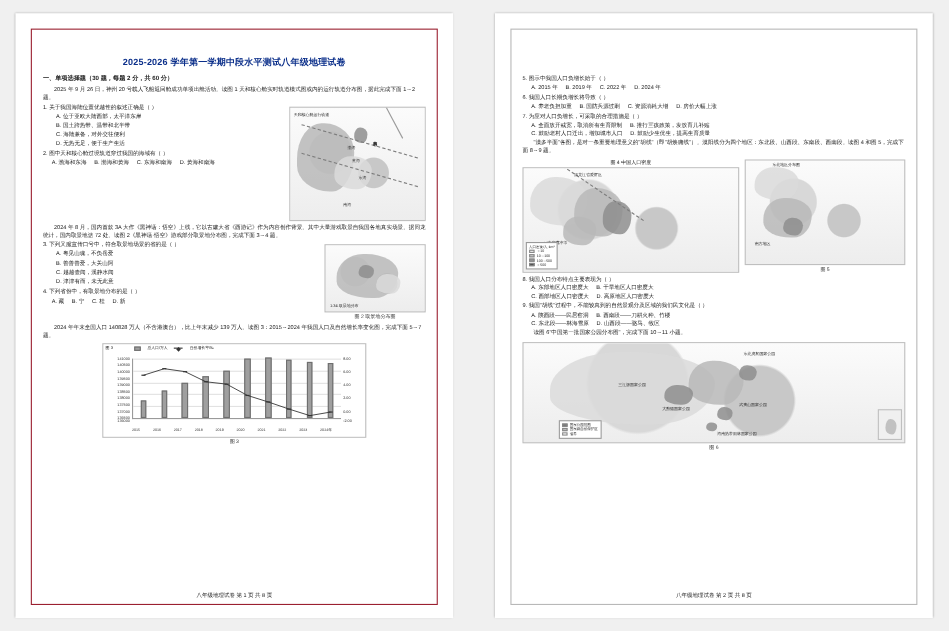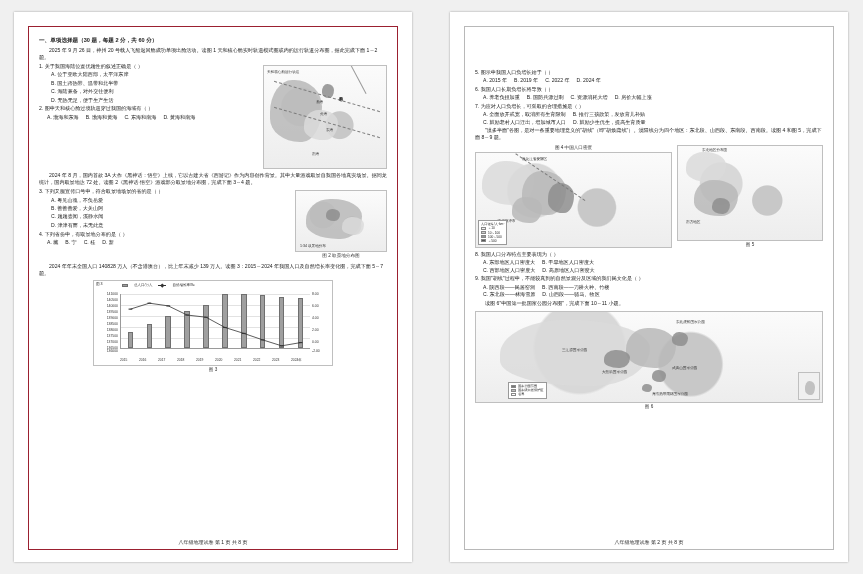--- a/index.html
+++ b/index.html
@@ -153,20 +153,21 @@
 </style>
 </head>
 <body>
 
 <div class="pages">
 
   <div class="page page1">
     <div class="page-inner">
       <div class="content">
 
+        <div class="doc-title">2025-2026 学年第一学期中段水平测试八年级地理试卷</div>
 
         <p class="sec-head">一、单项选择题（30 题，每题 2 分，共 60 分）</p>
         <p class="indent">2025 年 9 月 26 日，神州 20 号载人飞船返回舱成功单项出舱活动。读图 1 天和核心舱实时轨道模式图或内的运行轨道分布图，据此完成下面 1～2 题。</p>
 
         <div class="wrap">
 
           <div class="float-right" style="width:124px;">
             <div class="figbox" style="height:104px;">
               <div class="fig1-art">
                 <div class="map">

